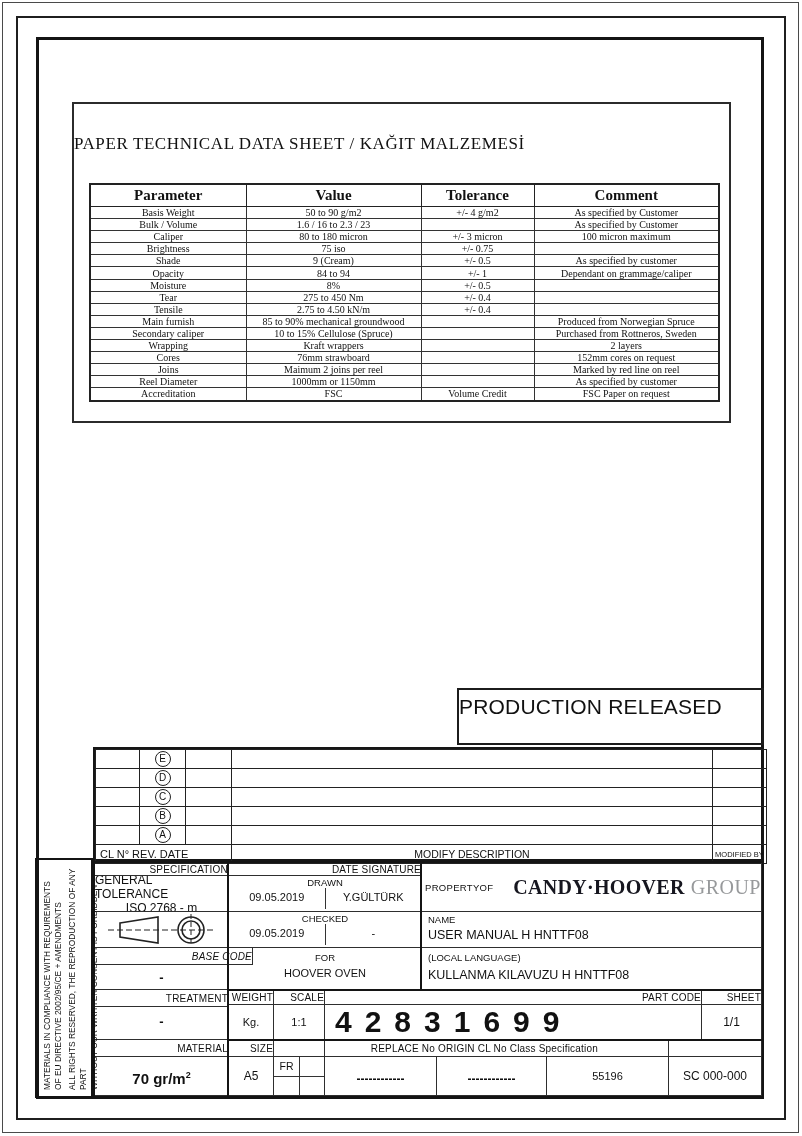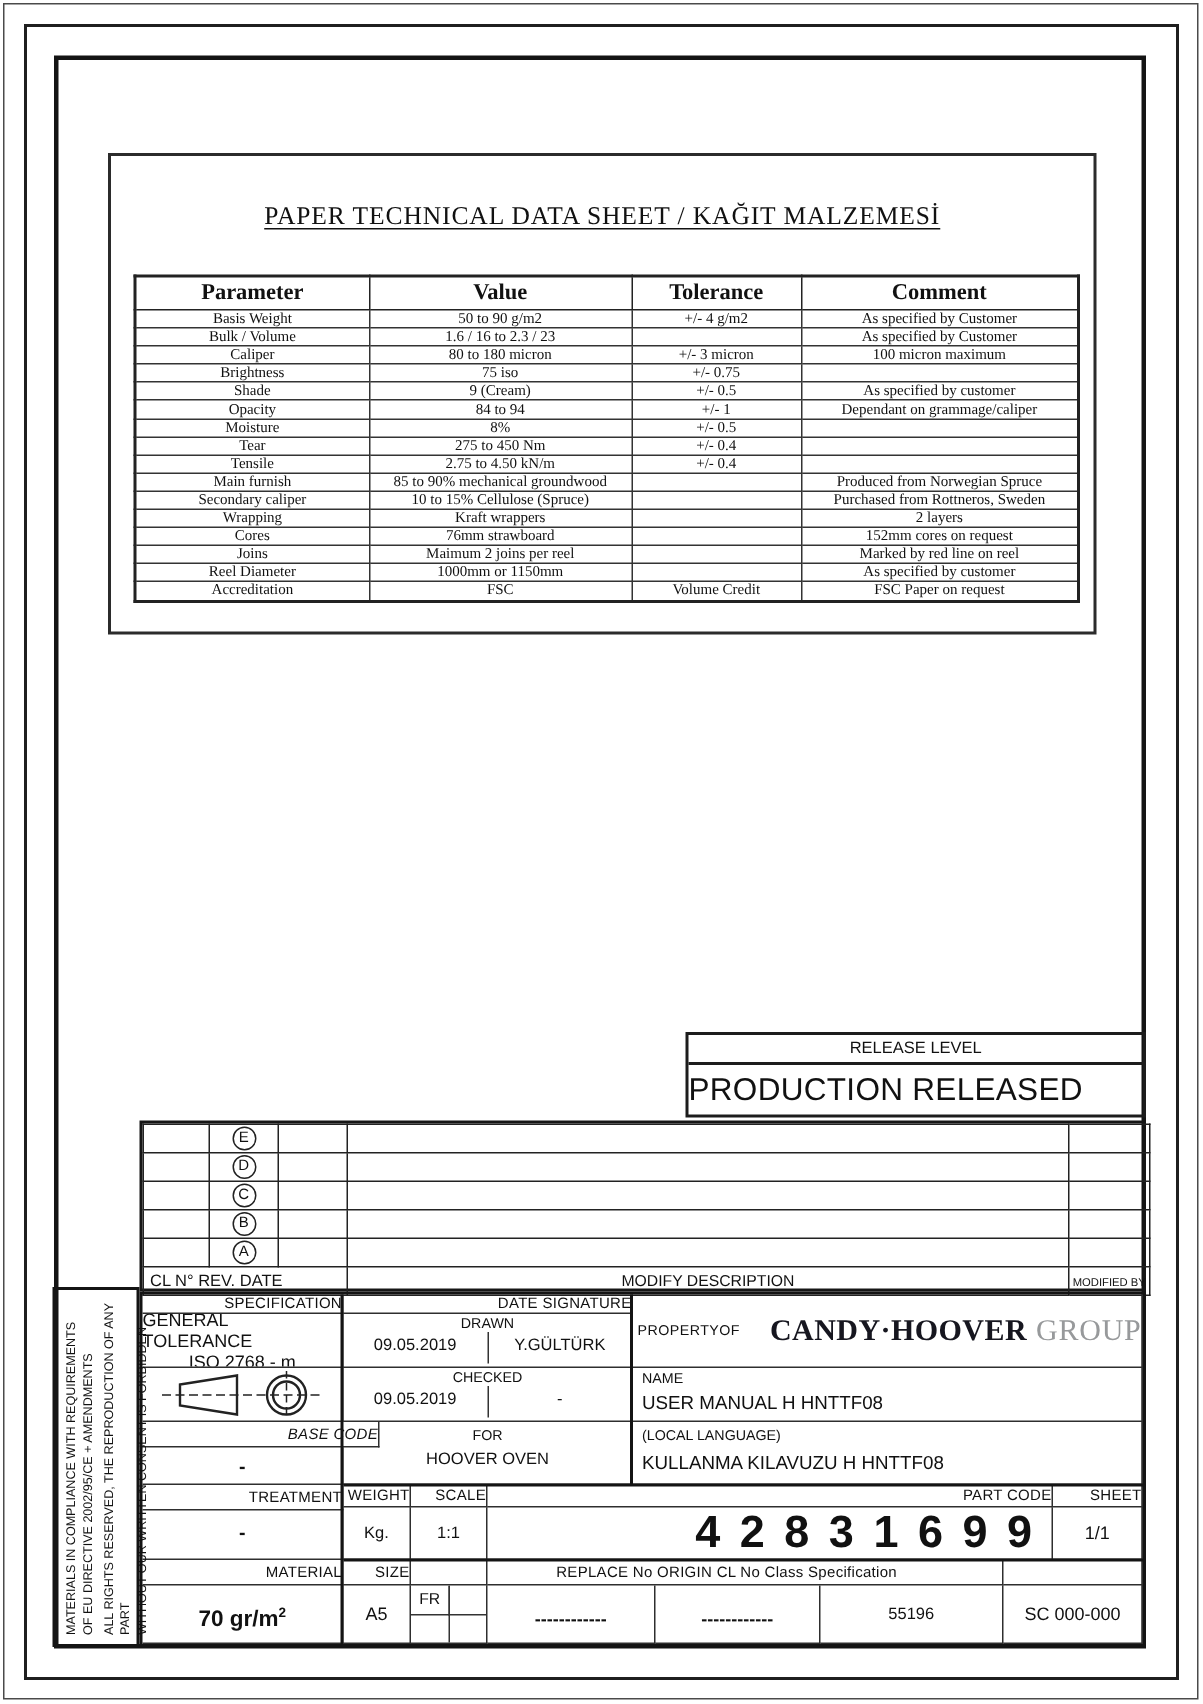--- a/index.html
+++ b/index.html
@@ -7,23 +7,23 @@
         font-family:"Liberation Sans",sans-serif;color:#111;overflow:hidden;}
   .abs{position:absolute;box-sizing:border-box;}
 
   
   .frame-outer{left:2px;top:2px;width:797px;height:1131px;border:1px solid #4a4a4a;}
   .frame-mid{left:16px;top:16px;width:770px;height:1104px;border:2px solid #1f1f1f;}
   .frame-inner{left:36px;top:37px;width:728px;height:1062px;border:3px solid #141414;}
 
   
   .ds-box{left:72px;top:102px;width:659px;height:321px;border:2px solid #2b2b2b;}
-  .ds-title{position:absolute;top:30px;left:0;width:100%;text-align:center;
+  .ds-title{position:absolute;top:30px;left:0;width:100%;
             font-family:"Liberation Serif",serif;font-size:17px;letter-spacing:.6px;
-            text-decoration:underline;text-underline-offset:3px;}
+            text-underline-offset:3px;}
   table.ds{position:absolute;left:15px;top:79px;width:629px;border-collapse:collapse;
            table-layout:fixed;border:2px solid #222;}
   table.ds th{font-family:"Liberation Serif",serif;font-size:15px;font-weight:bold;
               height:21px;border:1px solid #222;padding:0;}
   table.ds td{font-family:"Liberation Serif",serif;font-size:10px;height:11.1px;
               line-height:11px;border:1px solid #333;padding:0 2px;text-align:center;
               overflow:hidden;white-space:nowrap;}
 
   
   .rel-box{left:457px;top:688px;width:307px;height:57px;border:2px solid #1c1c1c;}
@@ -54,21 +54,21 @@
   .nm-lbl{font-size:9.5px;padding:2px 0 0 6px;}
   .nm-val{font-size:12.5px;padding:3px 0 0 6px;}
 
   .prop-row{display:flex;align-items:center;padding-left:14px;justify-content:flex-end;}
   .prop-lbl{font-size:9.5px;letter-spacing:.3px;margin-right:12px;}
   .brand{font-family:"Liberation Serif",serif;font-weight:bold;font-size:20px;
          color:#16161f;letter-spacing:.3px;margin-left:8px;}
   .brand-suffix{font-family:"Liberation Serif",serif;font-size:20px;color:#97999b;
                 letter-spacing:.5px;margin-left:6px;font-weight:normal;}
 
-  .partcode{font-size:30px;font-weight:bold;letter-spacing:13px;text-align:right;
+  .partcode{font-size:30px;font-weight:bold;letter-spacing:13px;text-align:left;
             line-height:33px;padding-left:10px;}
   .dash-val{font-size:12px;font-weight:bold;text-align:center;line-height:45px;}
 
   
   .vnote{left:35px;top:858px;width:58px;height:240px;border:2px solid #141414;}
   .vnote-inner{position:absolute;left:0;top:0;width:236px;height:54px;
                transform:rotate(-90deg) translateX(-236px);transform-origin:0 0;
                padding:5px 6px;box-sizing:border-box;font-size:8.4px;line-height:1.3;}
   .vnote-inner p{margin:0;}
   .vnote-inner p.gap{margin-top:3px;}
@@ -194,21 +194,20 @@
             <td>Accreditation</td>
             <td>FSC</td>
             <td>Volume Credit</td>
             <td>FSC Paper on request</td>
           </tr>
         </tbody>
     </table>
   </div>
 
   <div class="abs rel-box">
-    <div class="rel-hdr">RELEASE LEVEL</div>
     <div class="rel-val">PRODUCTION RELEASED</div>
   </div>
 
   <div class="abs rev-box">
     <table class="rev">
       <colgroup>
         <col style="width:44px">
           <col style="width:46px">
           <col style="width:46px">
           <col style="width:481px">

